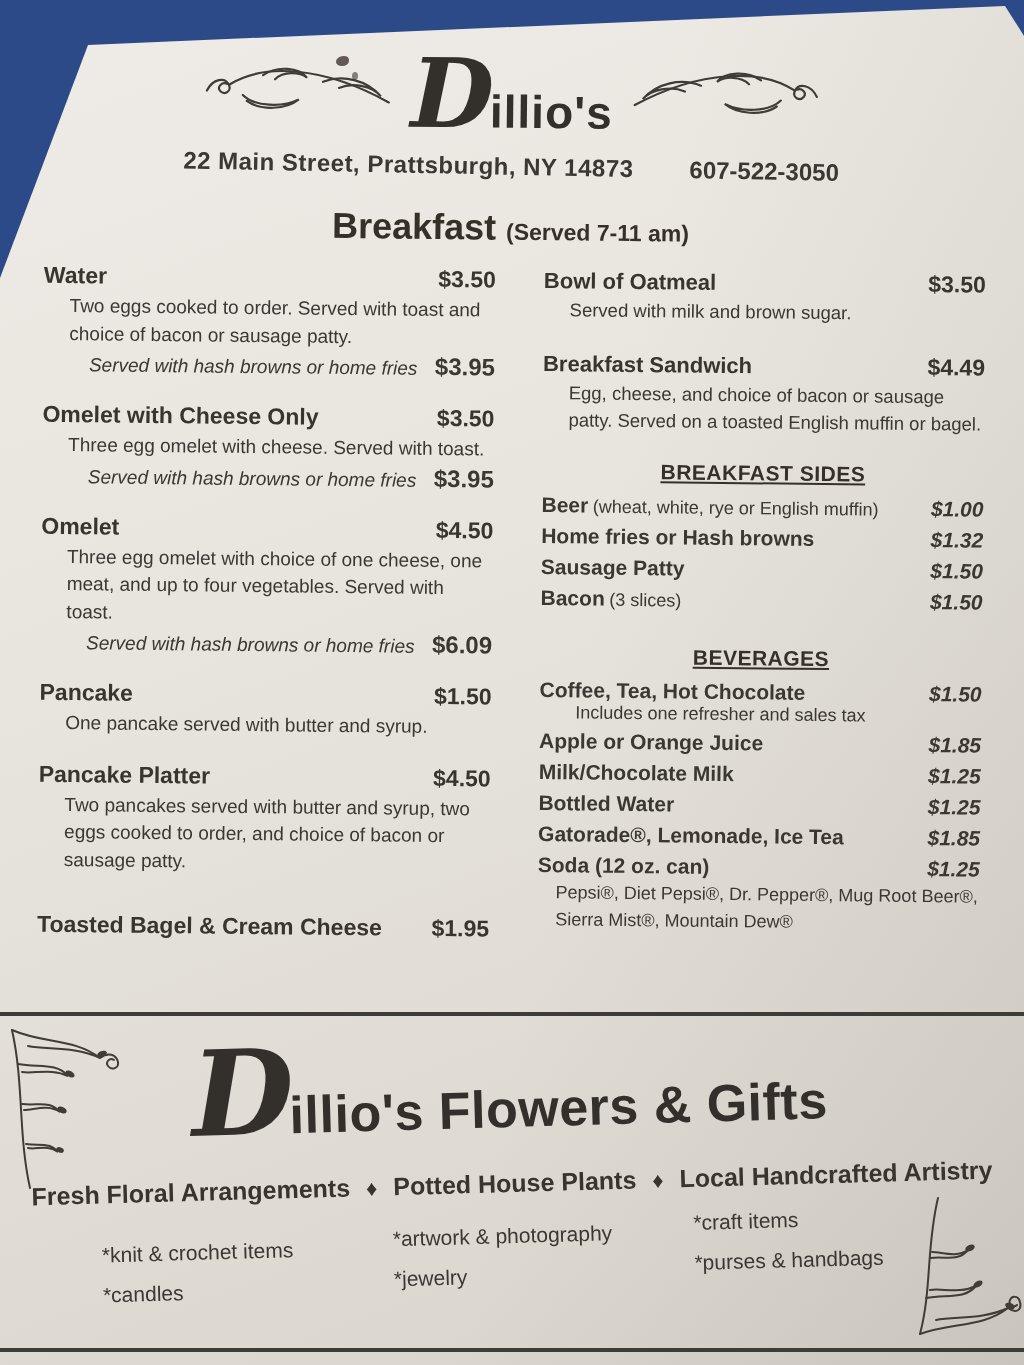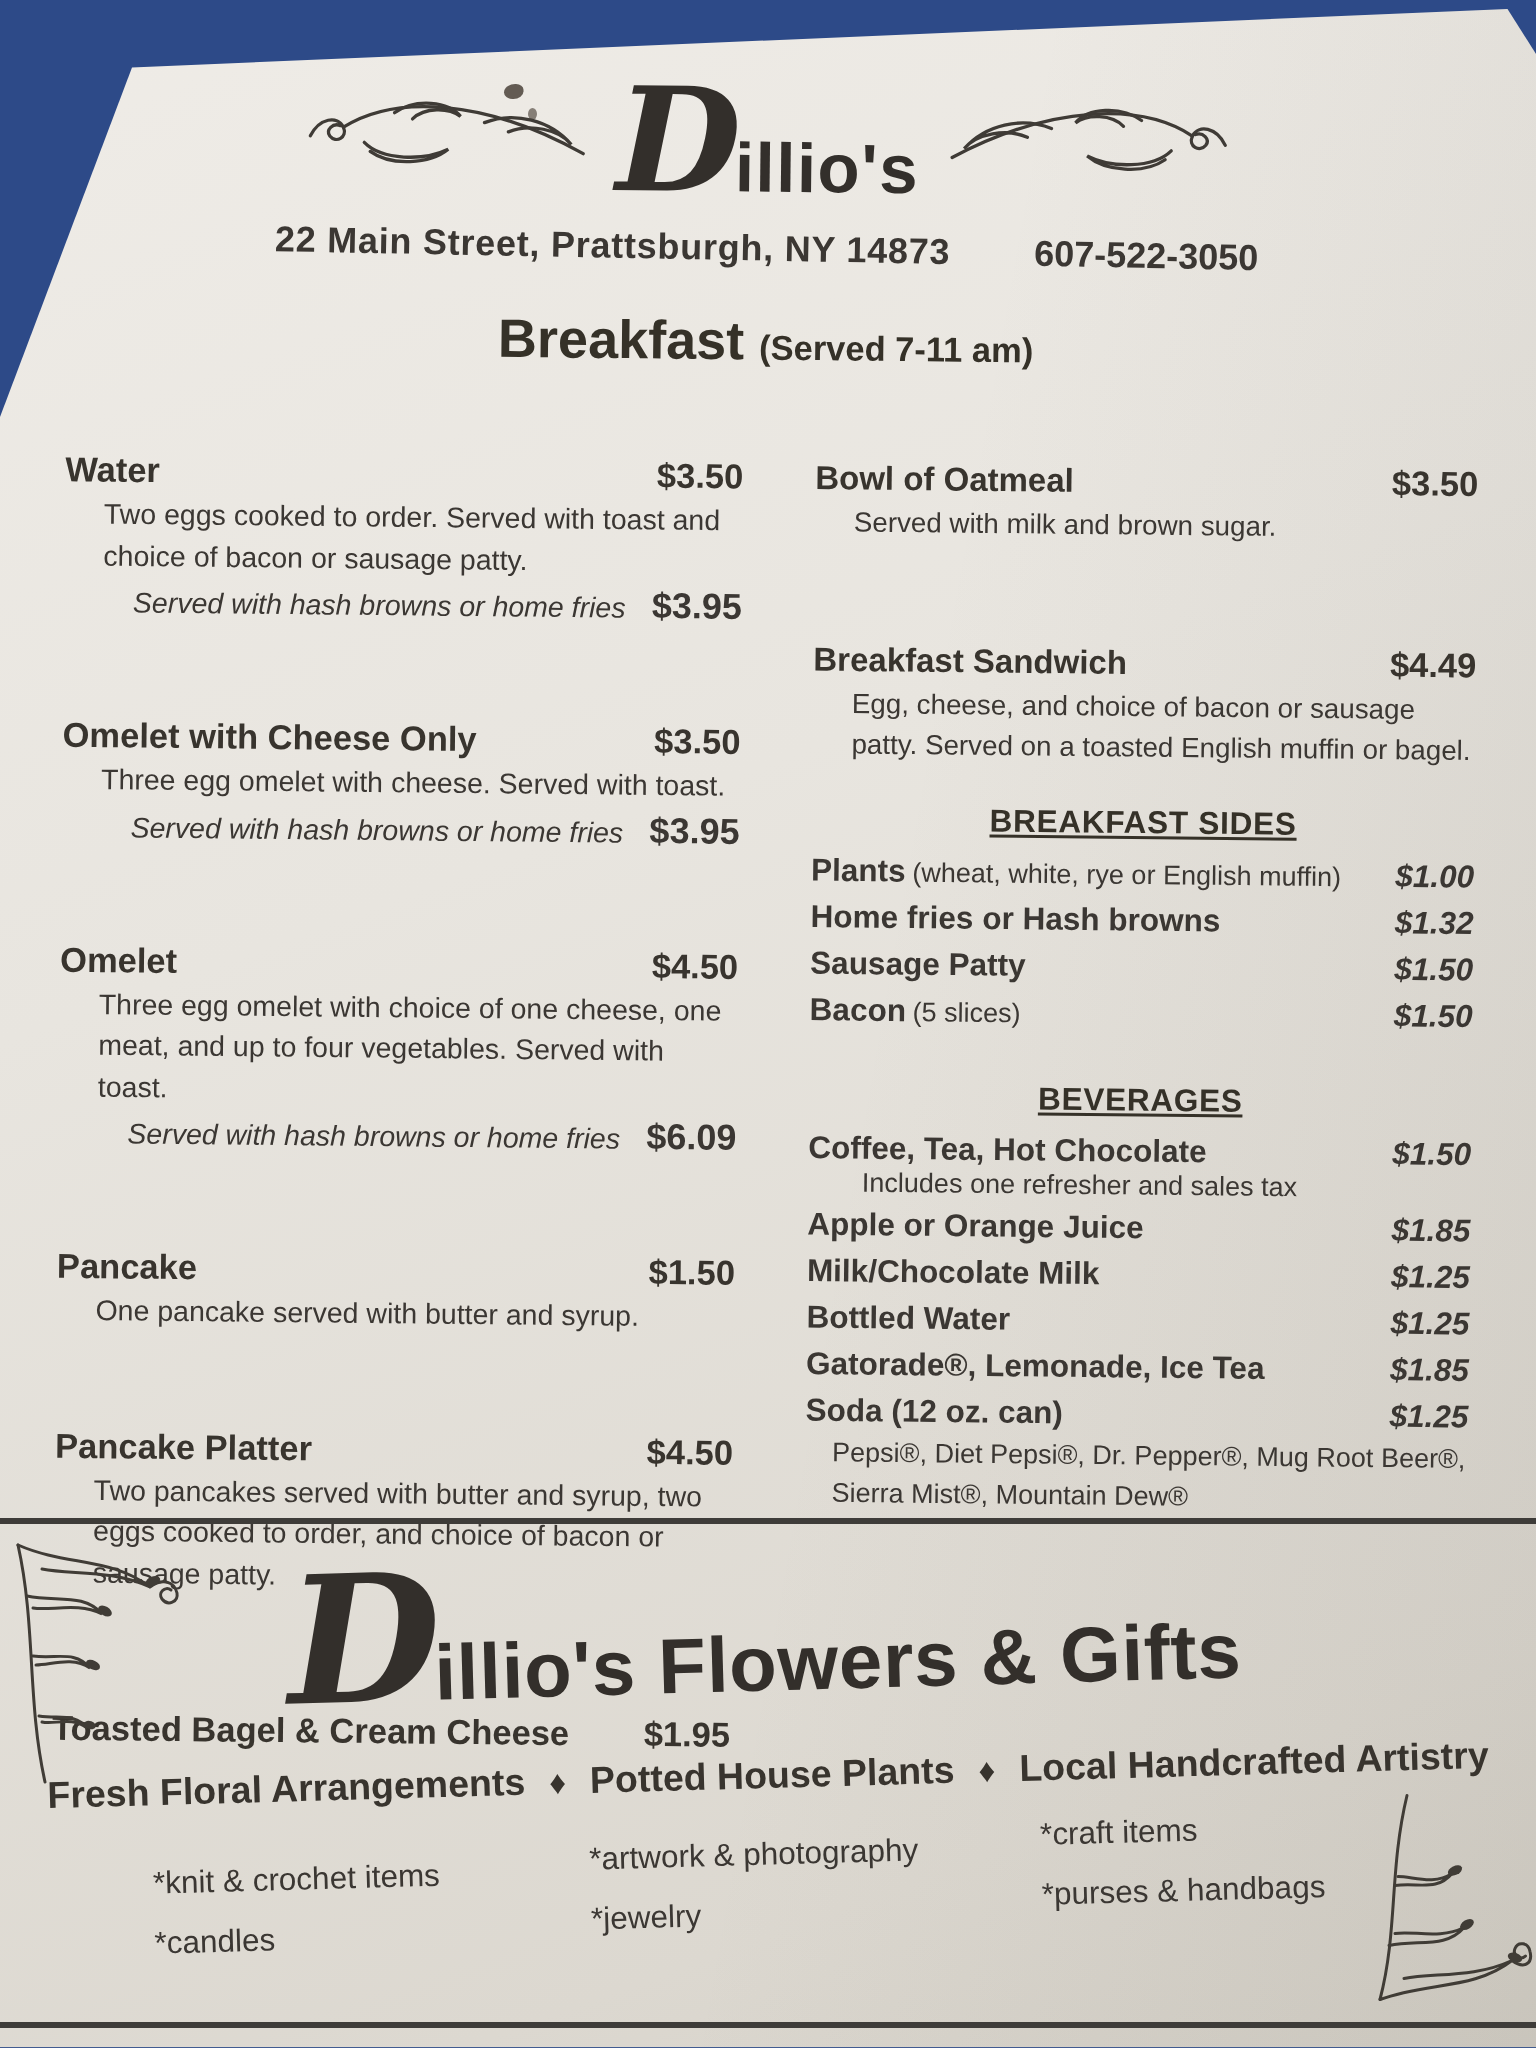--- a/index.html
+++ b/index.html
@@ -44,21 +44,21 @@
   .btitle .small { font-weight:bold; font-size:23px; color:#353128; }
 
   
   .cols { display:flex; margin-top:18px; padding:0 36px 0 46px; gap:48px; }
   .colL { width:452px; flex:none; }
   .colR { flex:1; }
 
   .item { margin-bottom:24px; }
   .irow { display:flex; justify-content:space-between; align-items:baseline; }
   .iname { font-weight:bold; font-size:23px; color:#38342e; }
-  .iprice { font-weight:bold; font-size:23px; color:#38342e;margin-top:38px; }
+  .iprice { font-weight:bold; font-size:23px; color:#38342e; }
   .idesc { font-size:19px; line-height:1.45; padding-left:26px; margin-top:3px; }
   .noterow { display:flex; justify-content:space-between; align-items:baseline; padding-left:46px; margin-top:2px; }
   .inote { font-style:italic; font-size:19px; }
   .nprice { font-weight:bold; font-size:24px; }
 
   .colR .item { margin-bottom:26px; }
   .colR .iname { font-size:22px; }
   .colR .idesc { font-size:18.5px; }
 
   .secblock { margin-top:12px; }
@@ -220,35 +220,35 @@
           <div class="irow">
             <span class="iname">Breakfast Sandwich</span>
             <span class="iprice">$4.49</span>
           </div>
           <div class="idesc">Egg, cheese, and choice of bacon or sausage patty. Served on a toasted English muffin or bagel.</div>
         </div>
 
         <div class="secblock">
           <div class="sectitle">BREAKFAST SIDES</div>
           <div class="srow">
-            <span><span class="sname">Plants</span>
+            <span><span class="sname">Beer</span>
               <span class="sdet">(wheat, white, rye or English muffin)</span></span>
             <span class="sprice">$1.00</span>
           </div>
           <div class="srow">
             <span class="sname">Home fries or Hash browns</span>
             <span class="sprice">$1.32</span>
           </div>
           <div class="srow">
             <span class="sname">Sausage Patty</span>
             <span class="sprice">$1.50</span>
           </div>
           <div class="srow">
             <span><span class="sname">Bacon</span>
-              <span class="sdet">(5 slices)</span></span>
+              <span class="sdet">(3 slices)</span></span>
             <span class="sprice">$1.50</span>
           </div>
         </div>
 
         <div class="secblock" style="margin-top:34px">
           <div class="sectitle">BEVERAGES</div>
 
           <div class="srow" style="margin-bottom:2px">
             <span class="sname">Coffee, Tea, Hot Chocolate</span>
             <span class="sprice">$1.50</span>

